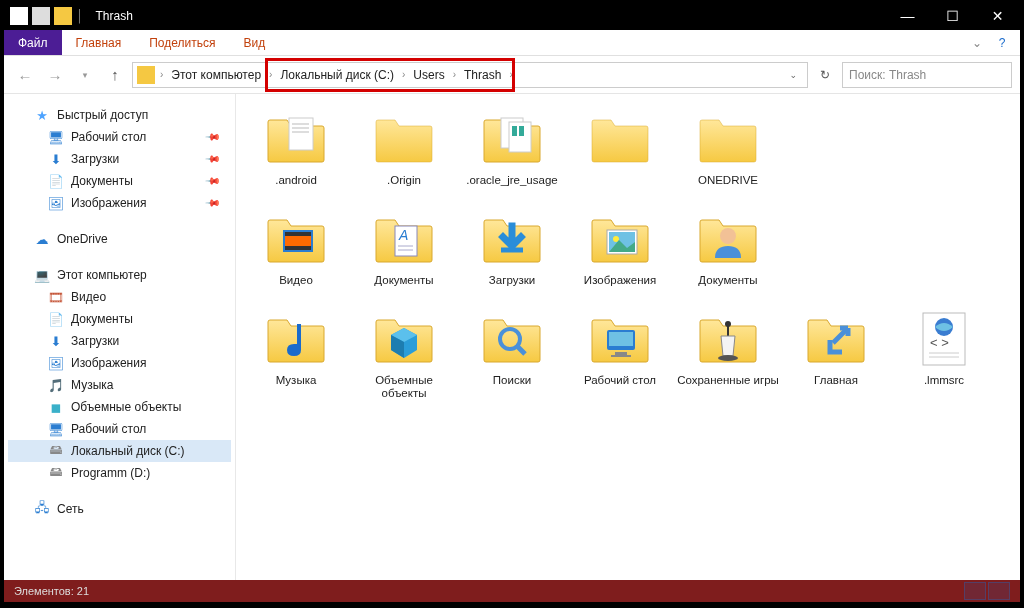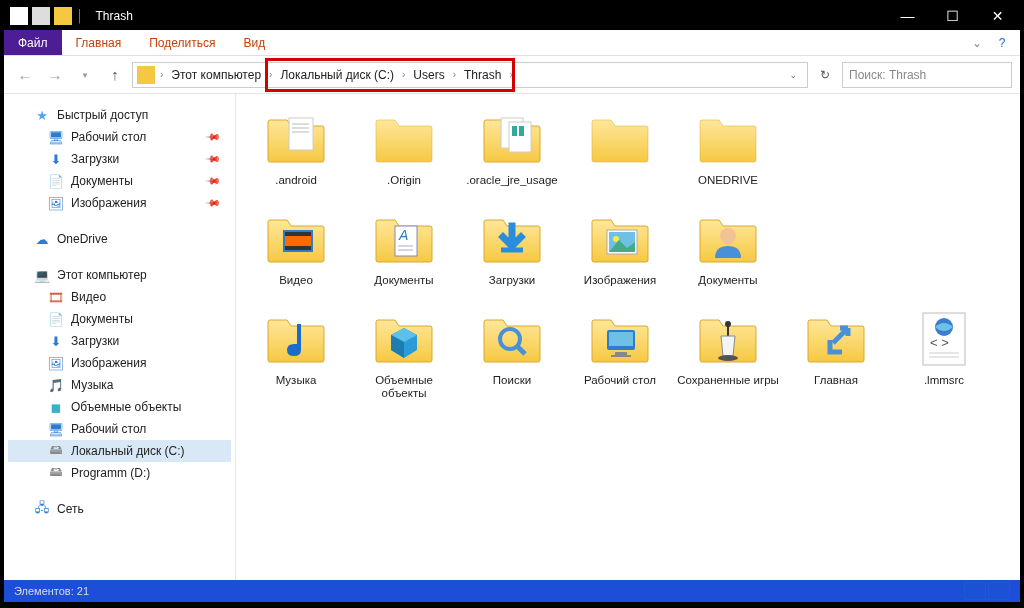--- a/index.html
+++ b/index.html
@@ -63,21 +63,21 @@
   .ic-3d{color:#3ab0c9;}
   .ic-drv{color:#888;}
   .ic-net{color:#2a7dd1;}
   
   .main { flex:1; padding:12px 6px 6px 6px; overflow:auto; position:relative;}
   .folder { display:flex; flex-direction:column; align-items:center; width:108px; height:100px; padding:4px 2px; text-align:center;}
   .folder .f-icon-wrap { width:72px; height:58px; display:flex; align-items:center; justify-content:center;}
   .folder-label { font-size:11.5px; color:#222; margin-top:6px; line-height:1.15; max-width:104px; word-break:break-word;}
   .row { display:flex; }
   
-  .status { height:22px; background:#1d4ed8; color:#ddd; display:flex; align-items:center; padding:0 10px; font-size:11px;}
+  .status { height:22px; background:#7f1d1d; color:#ddd; display:flex; align-items:center; padding:0 10px; font-size:11px;}
   .status-btns { margin-left:auto; display:flex; gap:2px;}
   .status-btns .sb { width:22px; height:18px; background:#1a6bcc22; border:1px solid #1a6bcc55;}
   
   svg { display:block;}
 </style>
 </head>
 <body>
 
 <div class="window">
 

